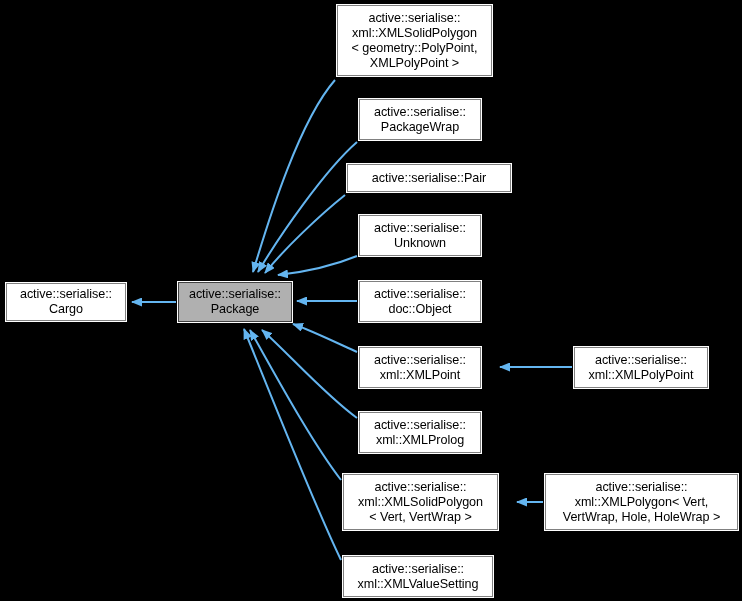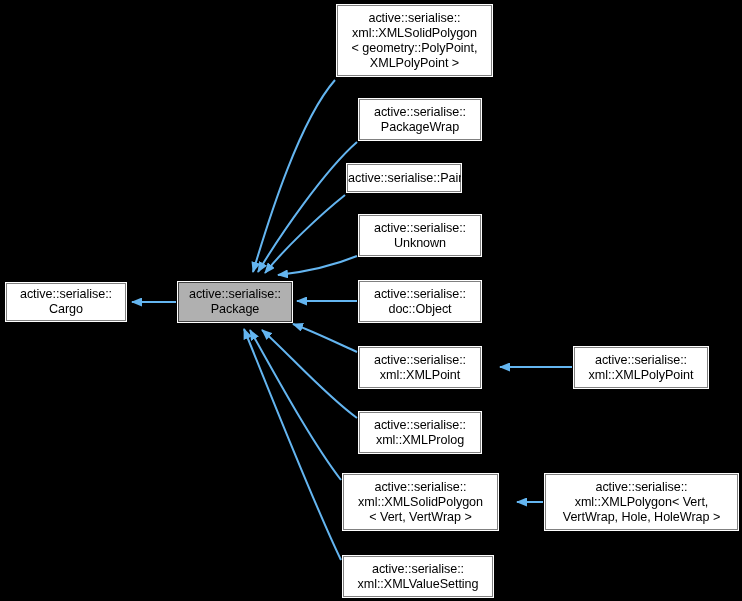--- a/index.html
+++ b/index.html
@@ -80,21 +80,21 @@
       <div class="node" style="left: 6px; top: 283px; width: 120px; height: 38px;"><span class="node-label">active::serialise::
 Cargo</span></div>
       <div class="node root" style="left: 178px; top: 282px; width: 114px; height: 40px;"><span class="node-label">active::serialise::
 Package</span></div>
       <div class="node" style="left: 337px; top: 5px; width: 155px; height: 71px;"><span class="node-label">active::serialise::
 xml::XMLSolidPolygon
 &lt; geometry::PolyPoint,
 XMLPolyPoint &gt;</span></div>
       <div class="node" style="left: 359px; top: 99px; width: 122px; height: 41px;"><span class="node-label">active::serialise::
 PackageWrap</span></div>
-      <div class="node" style="left: 347px; top: 164px; width: 114px; height: 28px;"><span class="node-label">active::serialise::Pair</span></div>
+      <div class="node" style="left: 347px; top: 164px; width: 164px; height: 28px;"><span class="node-label">active::serialise::Pair</span></div>
       <div class="node" style="left: 359px; top: 215px; width: 122px; height: 41px;"><span class="node-label">active::serialise::
 Unknown</span></div>
       <div class="node" style="left: 359px; top: 281px; width: 122px; height: 41px;"><span class="node-label">active::serialise::
 doc::Object</span></div>
       <div class="node" style="left: 359px; top: 347px; width: 122px; height: 41px;"><span class="node-label">active::serialise::
 xml::XMLPoint</span></div>
       <div class="node" style="left: 574px; top: 347px; width: 134px; height: 41px;"><span class="node-label">active::serialise::
 xml::XMLPolyPoint</span></div>
       <div class="node" style="left: 359px; top: 412px; width: 122px; height: 41px;"><span class="node-label">active::serialise::
 xml::XMLProlog</span></div>

